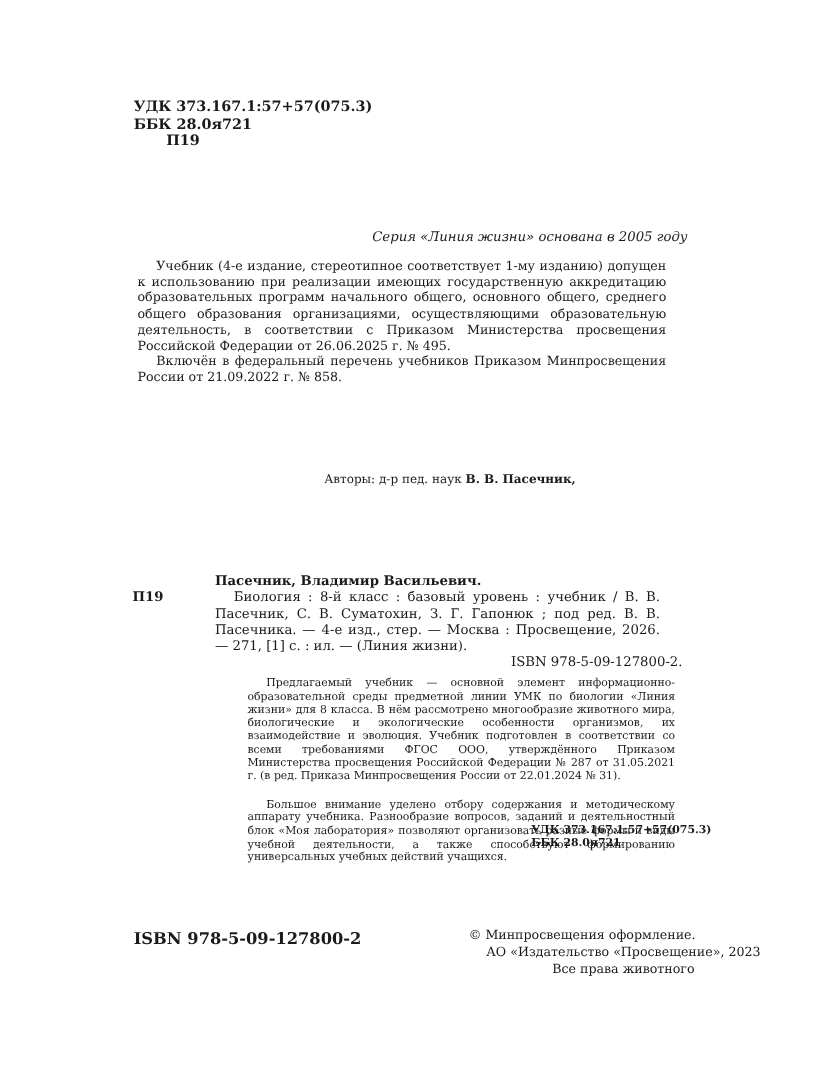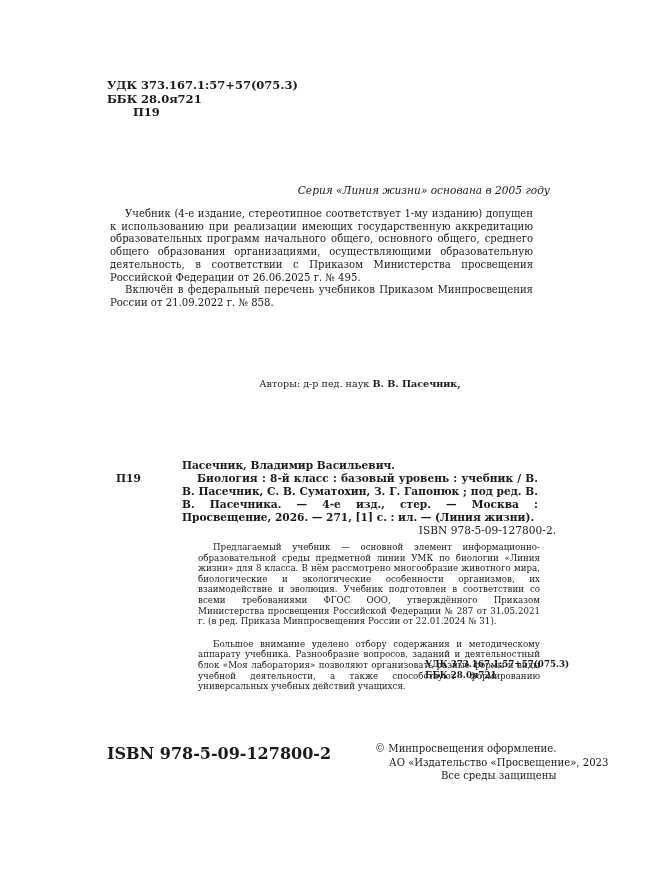--- a/index.html
+++ b/index.html
@@ -8,30 +8,30 @@
     font-family: "DejaVu Serif", "Liberation Serif", serif; color: #1a1a1a;
   }
   .abs { position: absolute; }
   .udk-top { left: 107px; top: 79px; font-size: 11.5px; line-height: 13.5px; font-weight: bold; }
   .udk-top .p19 { padding-left: 26px; }
   .series { left: 110px; top: 184px; width: 440px; text-align: right; font-style: italic; font-size: 10.6px; }
   .approval { left: 110px; top: 208px; width: 423px; font-size: 10.1px; line-height: 12.7px; text-align: justify; }
   .approval p { margin: 0; text-indent: 15px; }
   .authors { left: 180px; top: 331px; width: 360px; text-align: center; font-size: 9.6px; line-height: 13.2px; margin-top: 46px; }
   .authors b { font-weight: bold; }
-  .biblio { left: 116px; top: 459px; width: 440px; font-size: 10.6px; line-height: 13px; }
+  .biblio { left: 106px; top: 459px; width: 440px; font-size: 10.6px; line-height: 13px; }
   .biblio .head { padding-left: 66px; font-weight: bold; }
   .biblio .row { display: flex; }
   .biblio .code { width: 66px; font-weight: bold; }
   .biblio .body { width: 356px; text-align: justify; }
   .biblio .isbn { padding-left: 82px; text-align: right; }
   .annot { left: 186px; top: 530px; width: 366px; font-size: 8.7px; line-height: 10.6px; text-align: justify; }
   .annot p { margin: 12px; text-indent: 15px; }
   .udk-bottom { left: 425px; top: 659px; font-size: 8.7px; line-height: 10.6px; font-weight: bold; }
-  .isbn-bottom { left: 107px; top: 744px; font-size: 16px; font-weight: bold; }
+  .isbn-bottom { left: 107px; top: 744px; font-size: 13px; font-weight: bold; }
   .copyright { left: 375px; top: 742px; font-size: 10.1px; line-height: 13.5px; }
   .copyright .indent { padding-left: 14px; text-align: center; }
 </style>
 </head>
 <body>
 
 <div class="abs udk-top">
   <div>УДК 373.167.1:57+57(075.3)</div>
   <div>ББК 28.0я721</div>
   <div class="p19">П19</div>
@@ -48,34 +48,34 @@
   <div>
     <span>Авторы: д-р пед. наук</span>
     <b>В. В. Пасечник,</b>
   </div>
 </div>
 
 <div class="abs biblio">
   <div class="head">Пасечник, Владимир Васильевич.</div>
   <div class="row">
     <div class="code">П19</div>
-    <div class="body" style="text-indent:15px;font-weight:bold;">Биология : 8-й класс : базовый уровень : учебник / В. В. Пасечник, С. В. Суматохин, З. Г. Гапонюк ; под ред. В. В. Пасечника. — 4-е изд., стер. — Москва : Просвещение, 2026. — 271, [1] с. : ил. — (Линия жизни).</div>
+    <div class="body" style="text-indent:15px;">Биология : 8-й класс : базовый уровень : учебник / В. В. Пасечник, С. В. Суматохин, З. Г. Гапонюк ; под ред. В. В. Пасечника. — 4-е изд., стер. — Москва : Просвещение, 2026. — 271, [1] с. : ил. — (Линия жизни).</div>
   </div>
   <div class="isbn">ISBN 978-5-09-127800-2.</div>
 </div>
 
 <div class="abs annot">
   <p>Предлагаемый учебник — основной элемент информационно-образовательной среды предметной линии УМК по биологии «Линия жизни» для 8 класса. В нём рассмотрено многообразие животного мира, биологические и экологические особенности организмов, их взаимодействие и эволюция. Учебник подготовлен в соответствии со всеми требованиями ФГОС ООО, утверждённого Приказом Министерства просвещения Российской Федерации № 287 от 31.05.2021 г. (в ред. Приказа Минпросвещения России от 22.01.2024 № 31).</p>
   <p>Большое внимание уделено отбору содержания и методическому аппарату учебника. Разнообразие вопросов, заданий и деятельностный блок «Моя лаборатория» позволяют организовать разные формы и виды учебной деятельности, а также способствуют формированию универсальных учебных действий учащихся.</p>
 </div>
 
 <div class="abs udk-bottom">
   <div>УДК 373.167.1:57+57(075.3)</div>
   <div>ББК 28.0я721</div>
 </div>
 
 <div class="abs isbn-bottom">ISBN 978-5-09-127800-2</div>
 
 <div class="abs copyright">
   <div>© Минпросвещения оформление.</div>
   <div class="indent">АО «Издательство «Просвещение», 2023</div>
-  <div class="indent">Все среды защищены</div>
+  <div class="indent">Все права животного</div>
 </div>
 
 </body></html>

